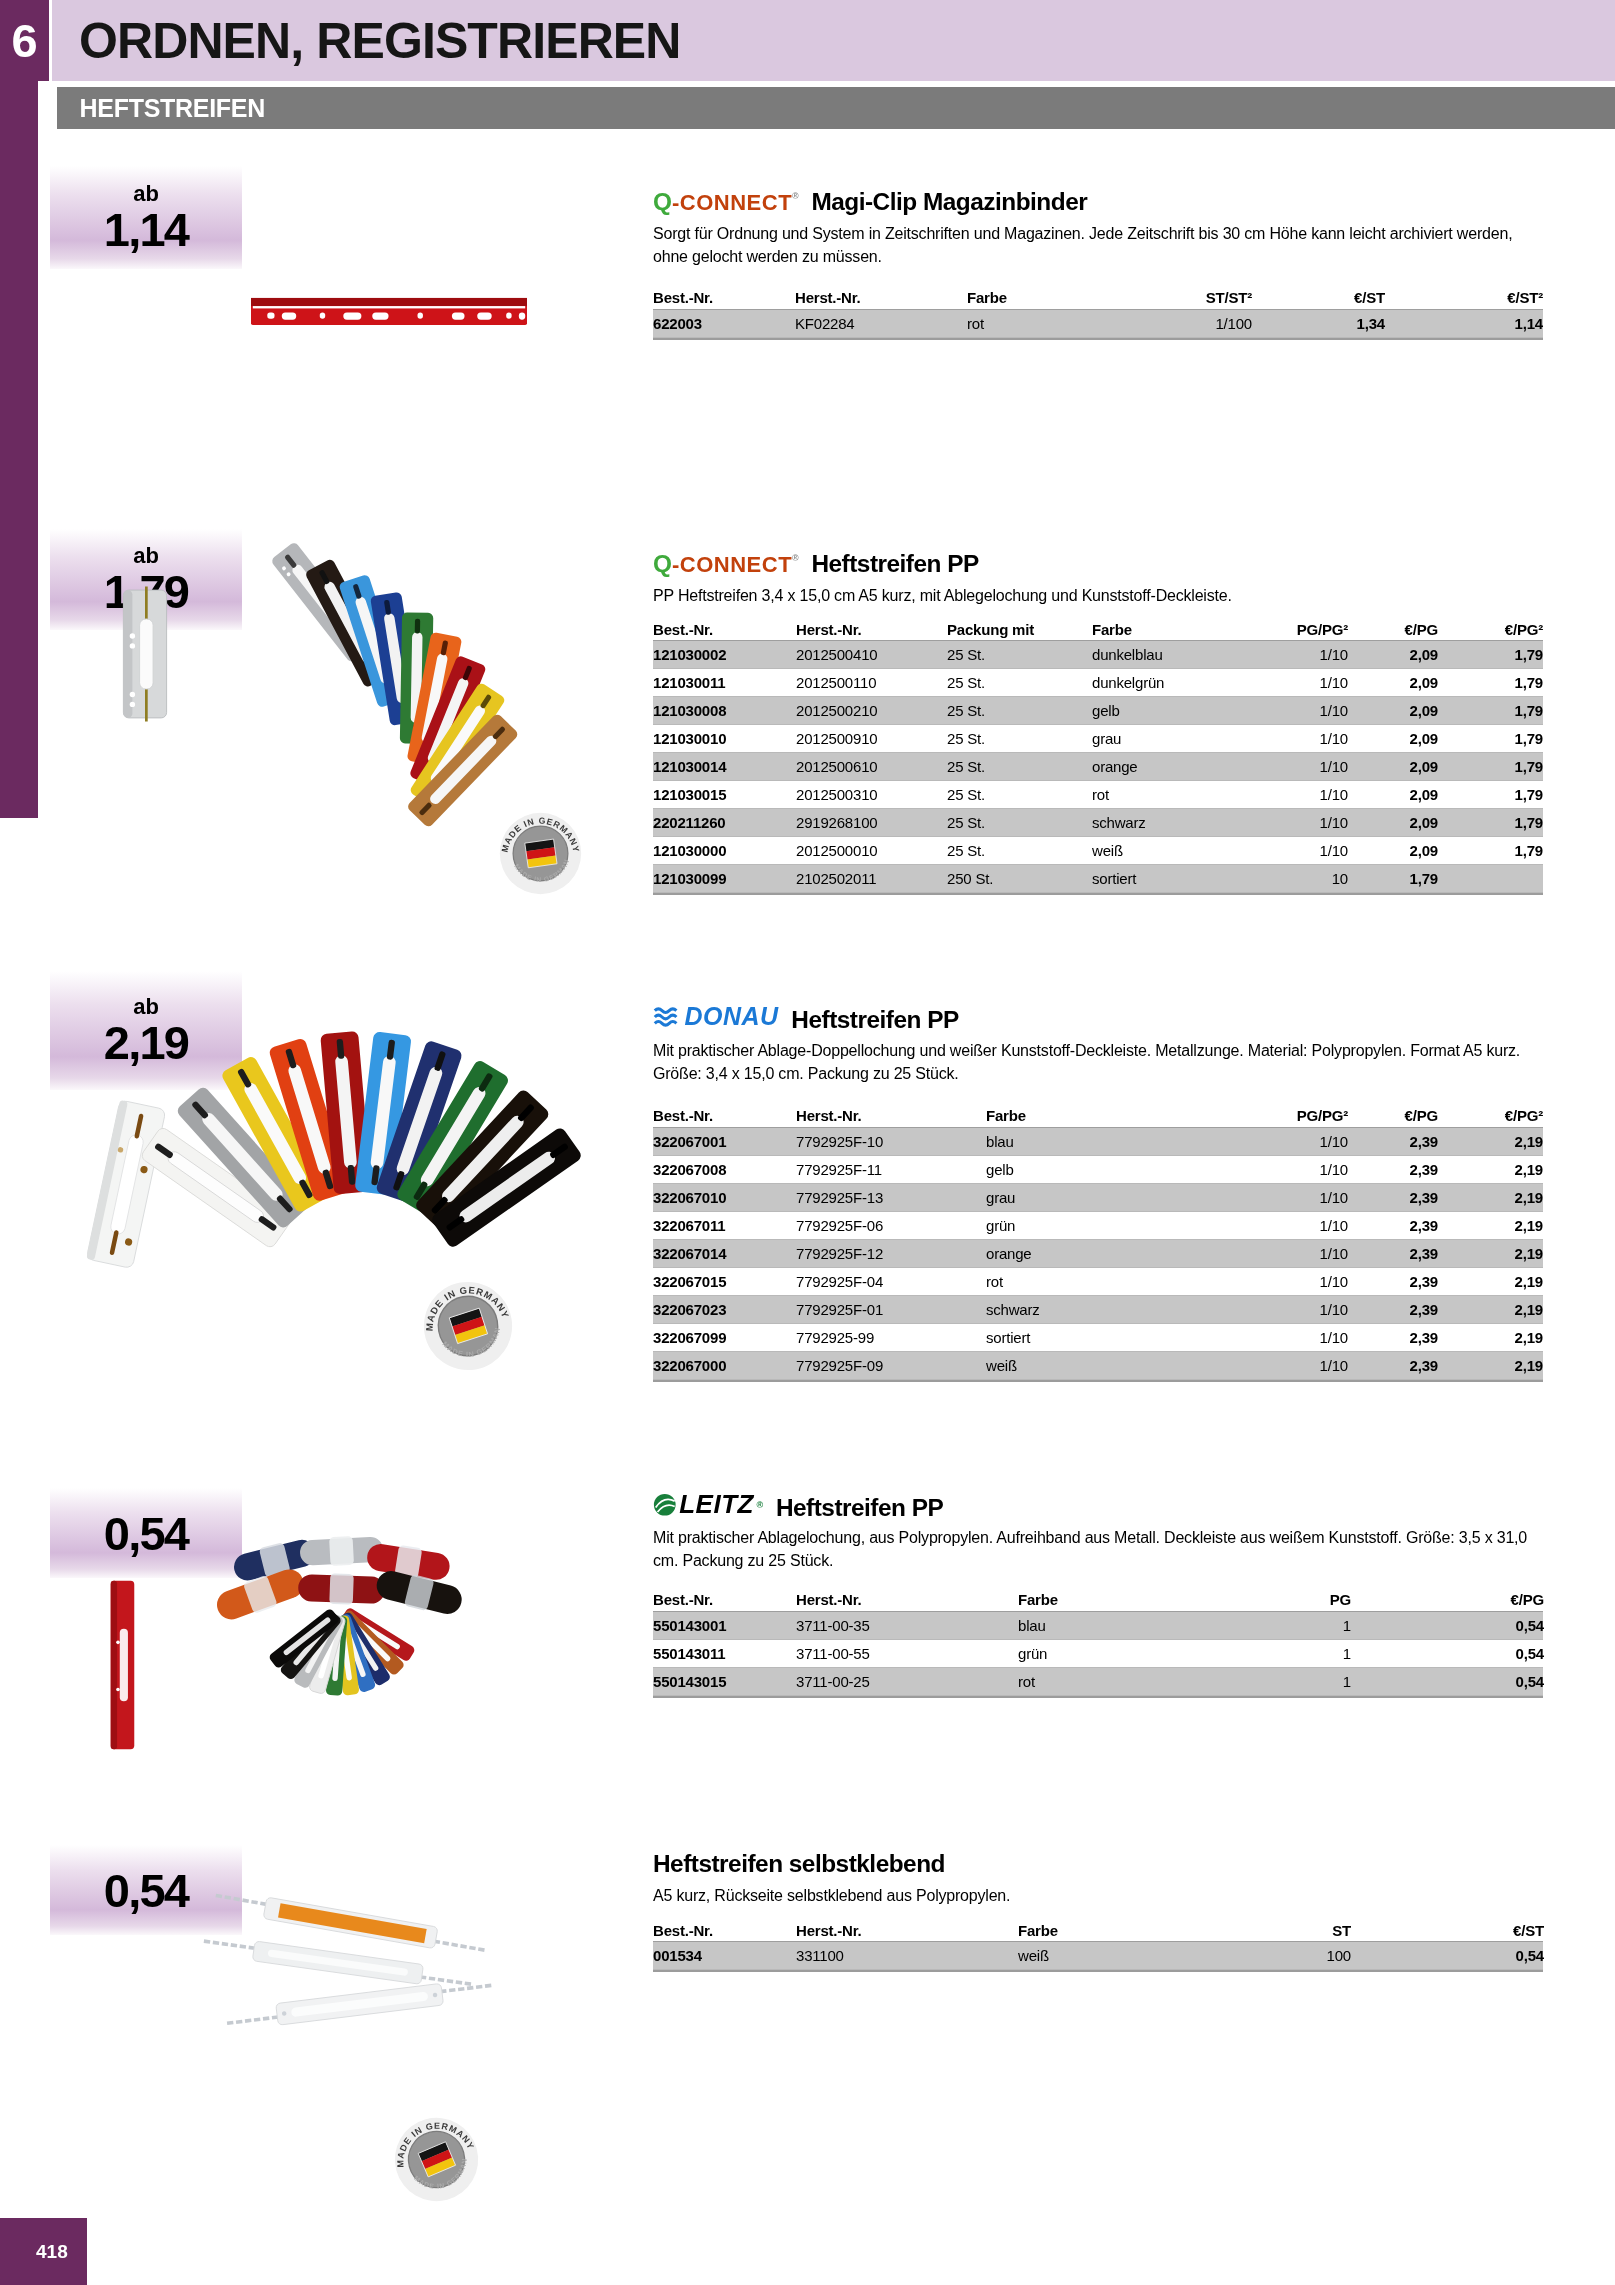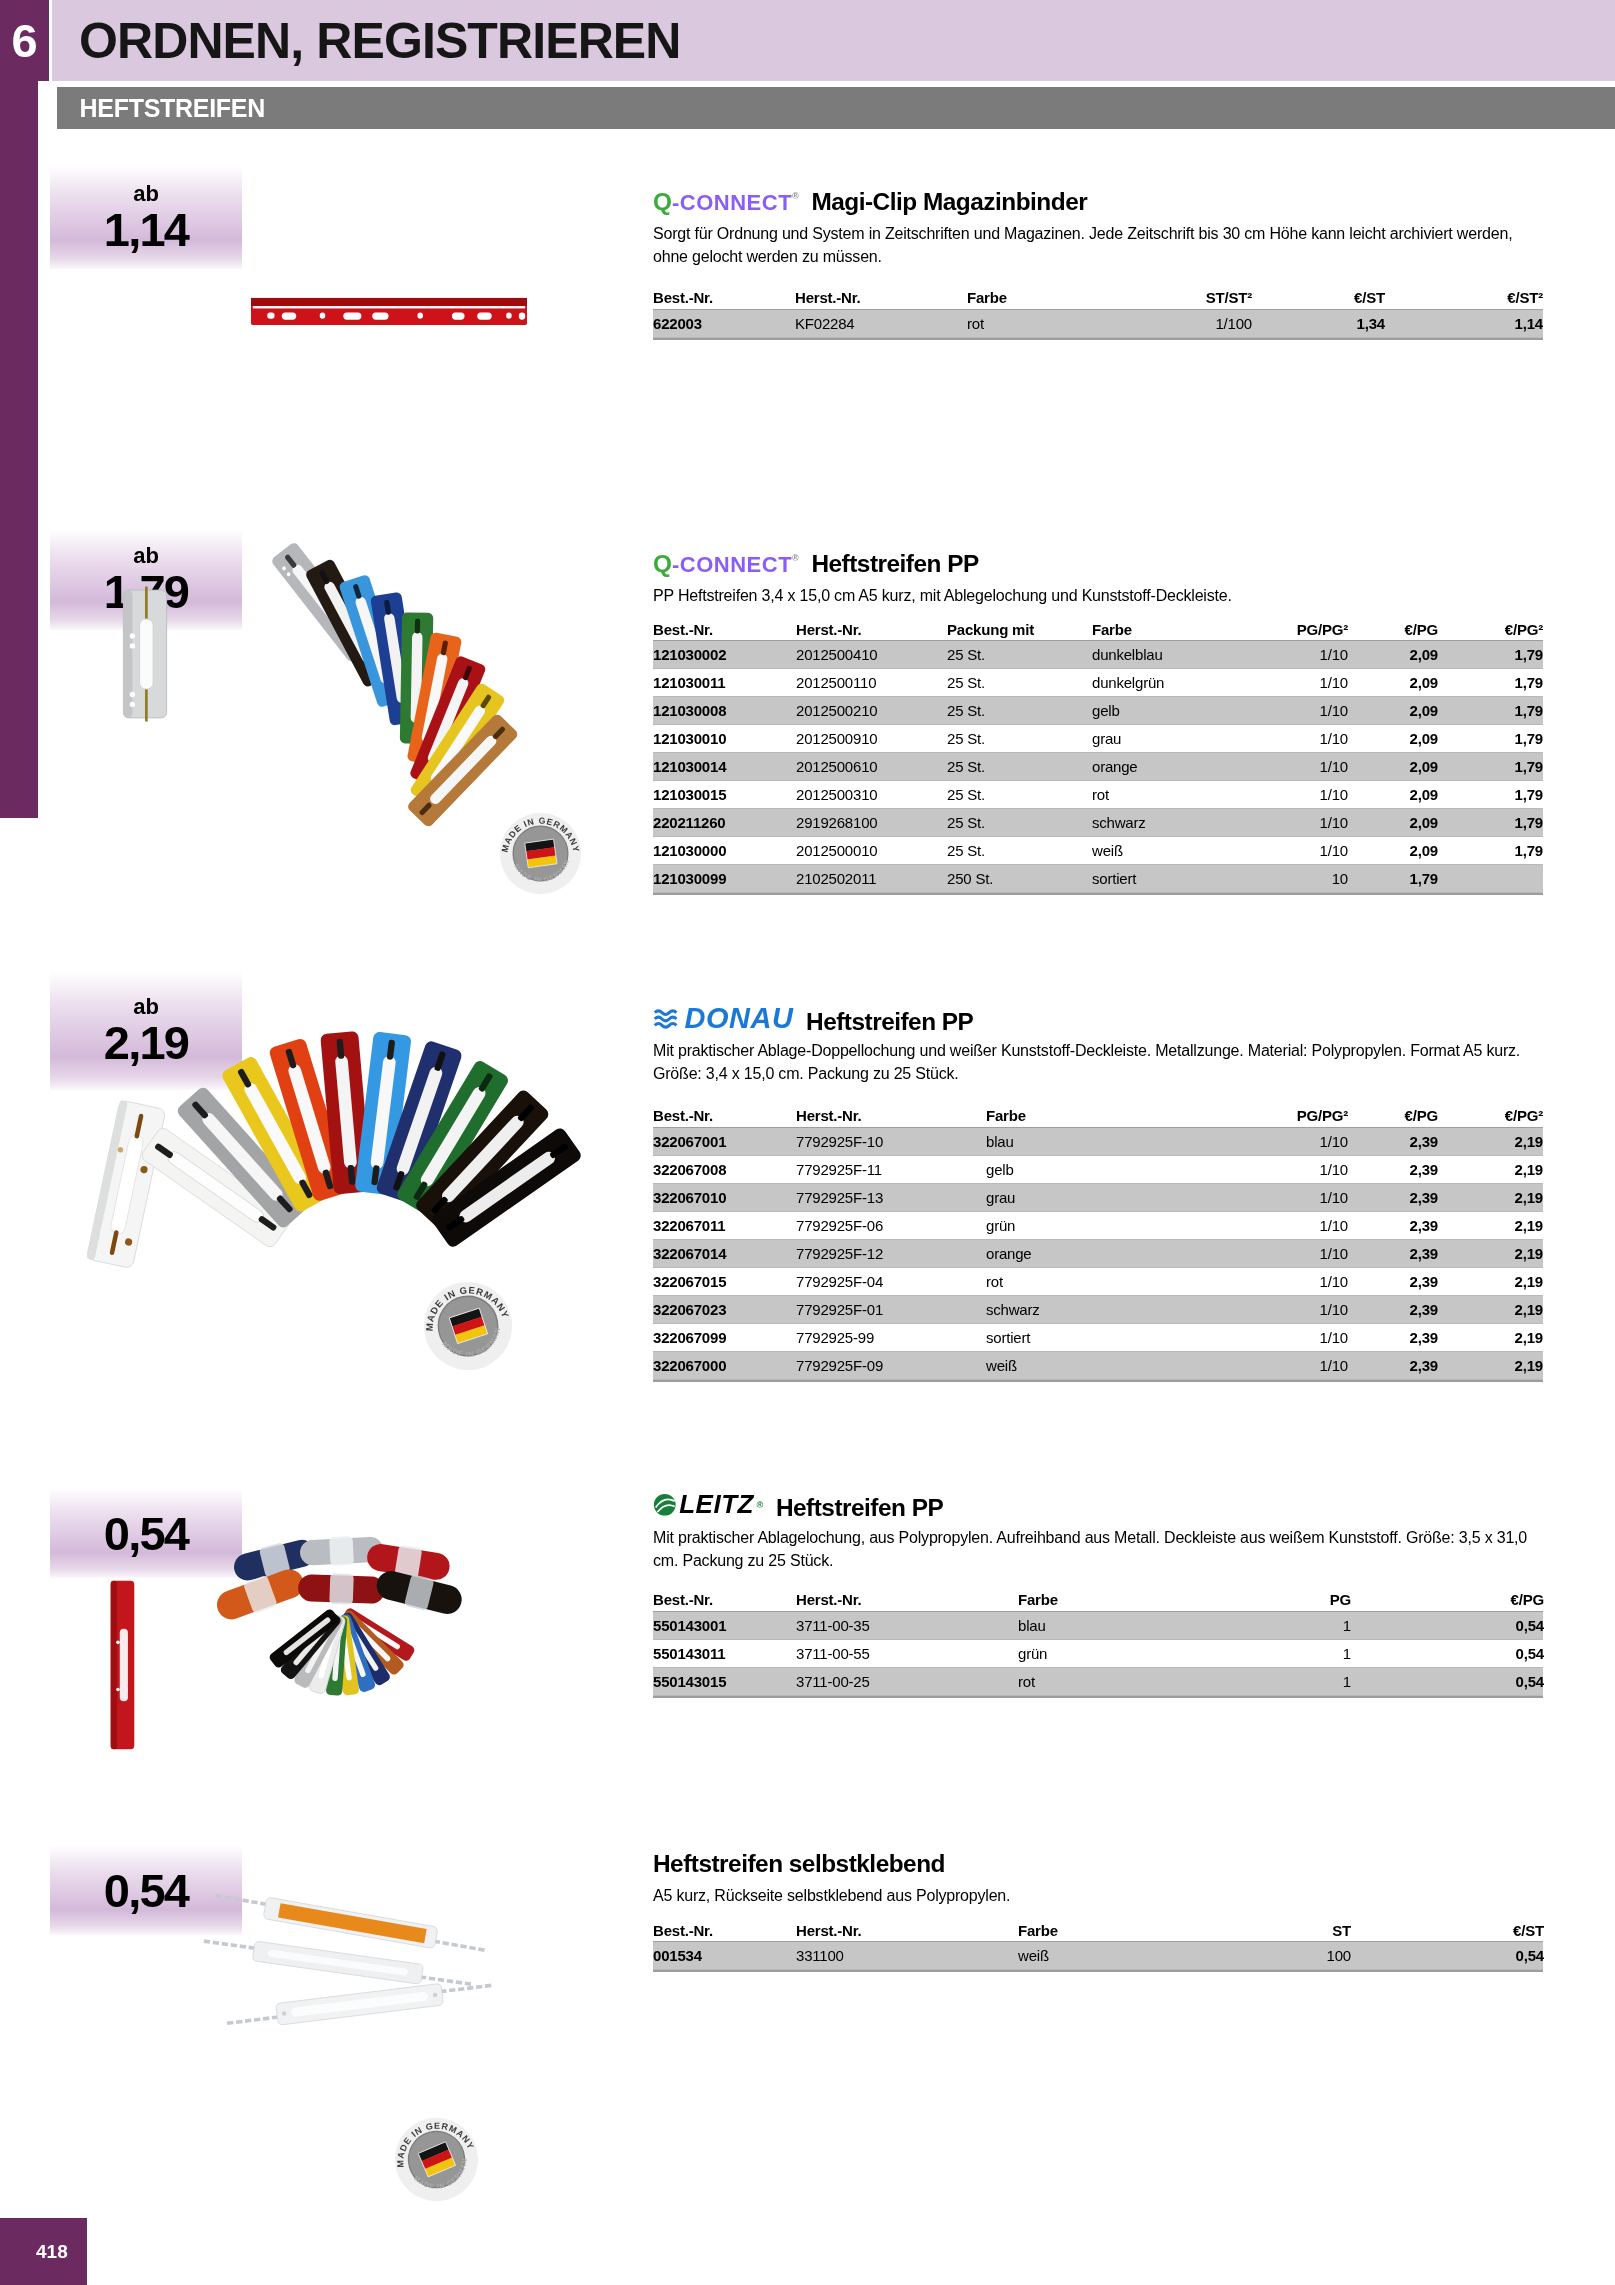--- a/index.html
+++ b/index.html
@@ -27,24 +27,24 @@
   .badge-ab:empty{display:none;}
   .badge-price{font-size:47px;font-weight:700;letter-spacing:-1.8px;line-height:47px;}
 
   
   .pbody{position:absolute;left:653px;width:890px;}
   .brandline{display:flex;align-items:baseline;gap:12.7px;height:33px;}
   .ptitle{margin:0;font-size:24.4px;font-weight:700;letter-spacing:-0.5px;line-height:33px;}
   .pdesc{margin:5.4px 0 0 0;font-size:16px;line-height:22.6px;letter-spacing:-0.2px;}
 
   .qc-q{color:#3faa3c;font-size:24.4px;font-weight:700;}
-  .qc-rest{color:#8b5cf6;font-size:22px;font-weight:700;letter-spacing:0.5px;}
+  .qc-rest{color:#c2410c;font-size:22px;font-weight:700;letter-spacing:0.5px;}
   .reg{font-size:9px;color:#8d8f90;vertical-align:11px;font-weight:700;}
   .donau-logo{display:inline-flex;align-items:center;gap:4.5px;}
-  .donau-text{color:#1b79d6;font-size:29px;font-weight:700;font-style:italic;letter-spacing:0.5px;}
+  .donau-text{color:#1b79d6;font-size:25px;font-weight:700;font-style:italic;letter-spacing:0.5px;}
   .leitz-logo{display:inline-flex;align-items:center;gap:2.7px;}
   .leitz-text{color:#000000;font-size:26px;font-weight:700;font-style:italic;letter-spacing:0.5px;}
   .reg-green{color:#187f3b;}
 
   
   .ptable{border-bottom:2.7px solid #9c9c9c;}
   .trow{display:grid;align-items:center;}
   .trow.thead{height:23.5px;align-items:end;}
   .trow.data{height:27px;border-bottom:0.9px solid #b9b9b9;}
   .trow.data:nth-child(2){border-top:0.9px solid #9e9e9e;}

